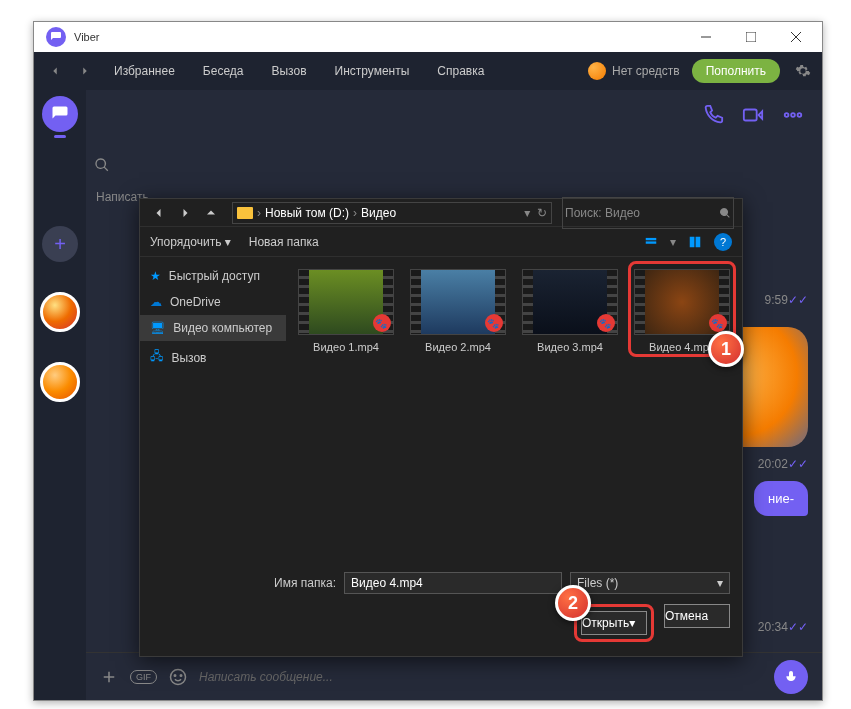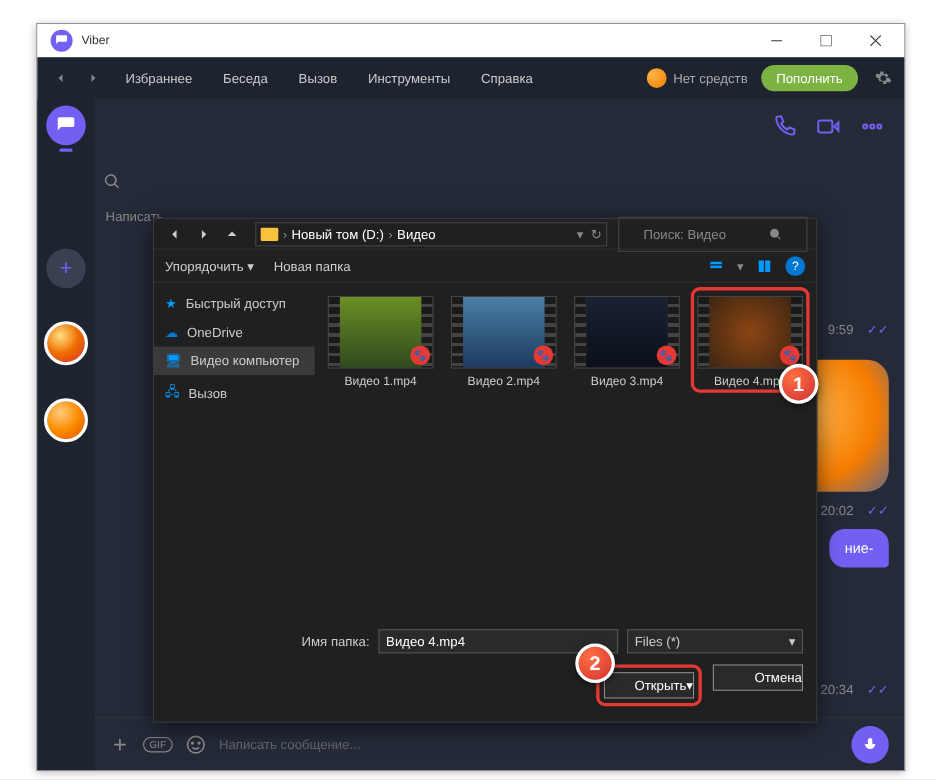--- a/index.html
+++ b/index.html
@@ -30,43 +30,43 @@
 .addbtn{width:36px;height:36px;border-radius:50%;background:#3a3f52;color:#7360f2;display:flex;align-items:center;justify-content:center;font-size:20px;margin-top:26px}
 .avatar{width:40px;height:40px;border-radius:50%;border:3px solid #fff;margin-top:22px}
 .av1{background:radial-gradient(circle at 35% 30%,#ffe082,#ef6c00,#d32f2f)}
 .av2{background:radial-gradient(circle at 35% 30%,#ffcc80,#fb8c00,#e65100)}
 .chatcol{flex:1;display:flex;flex-direction:column}
 .chathead{height:50px;display:flex;align-items:center;justify-content:flex-end;padding:0 18px;gap:18px}
 .chathead svg{width:22px;height:22px;fill:none;stroke:#7360f2;stroke-width:2}
 .msgs{flex:1;padding:0 14px 8px;display:flex;flex-direction:column;align-items:flex-end;overflow:hidden;justify-content:flex-end}
 .bubble{background:#7360f2;color:#fff;padding:10px 14px;border-radius:14px 14px 4px 14px;margin-bottom:4px;max-width:260px;font-size:13px}
 .sticker{width:120px;height:120px;background:radial-gradient(circle at 40% 40%,#ffb74d,#f57c00 60%,#8d6e63 90%);border-radius:20px;margin:10px 0}
-.meta{color:#888;font-size:11px;margin-bottom:10px;display:flex;align-items:center;gap:12px}
+.meta{color:#888;font-size:11px;margin-bottom:10px;display:flex;align-items:center;gap:0}
 .meta .tick{color:#7360f2}
 .input{height:48px;display:flex;align-items:center;padding:0 14px;gap:12px;border-top:1px solid #333}
 .input svg{width:18px;height:18px;fill:none;stroke:#888;stroke-width:2}
 .gif{border:1.5px solid #888;border-radius:10px;padding:1px 5px;font-size:9px;color:#888}
-.phold{color:#666;flex:1}
+.phold{color:#666;font-style:italic;flex:1}
 .mic{width:34px;height:34px;border-radius:50%;background:#7360f2;display:flex;align-items:center;justify-content:center}
 .mic svg{width:16px;height:16px;fill:#fff;stroke:none}
 .srch{position:absolute;left:60px;top:62px;width:42px;height:26px;display:flex;align-items:center}
 .srch svg{width:16px;height:16px;fill:#888}
 .fav{position:absolute;left:62px;top:100px;color:#888;font-size:12px}
 
 .fdlg{position:absolute;left:105px;top:108px;width:604px;height:459px;background:#202020;color:#fff;border:1px solid #3a3a3a;box-shadow:0 4px 20px rgba(0,0,0,.6)}
 .fdlg-title{height:26px;display:flex;align-items:center;padding:0 6px;background:#202020}
 .fdlg-title .vicon{width:16px;height:16px;margin:0 6px}
 .fdlg-x{margin-left:auto;width:40px;height:26px;display:flex;align-items:center;justify-content:center;color:#ccc}
 .fdlg-nav{height:28px;display:flex;align-items:center;padding:0 8px;gap:4px;border-bottom:1px solid #2f2f2f}
 .navarr{width:22px;height:22px;display:flex;align-items:center;justify-content:center;color:#ccc}
 .navarr svg{width:12px;height:12px;fill:#ccc}
 .crumb{flex:1;display:flex;align-items:center;border:1px solid #444;height:22px;padding:0 4px;gap:4px;font-size:11px;margin:0 6px}
 .crumb .fld{width:16px;height:12px;background:#f9c23c;border-radius:1px}
 .crumb .sep{color:#888}
-.srchbox{width:172px;height:32px;border:1px solid #444;display:flex;align-items:center;padding:0 22px;font-size:11px;color:#888;justify-content:space-between}
+.srchbox{width:172px;height:32px;border:1px solid #444;display:flex;align-items:center;padding:0 2px;font-size:11px;color:#888;justify-content:space-between}
 .srchbox svg{width:12px;height:12px;fill:#888}
 .fdlg-org{height:30px;display:flex;align-items:center;padding:0 10px;gap:18px;font-size:12px;color:#ccc;border-bottom:1px solid #2f2f2f}
 .org-r{margin-left:auto;display:flex;align-items:center;gap:12px}
 .org-r svg{width:14px;height:14px}
 .help{width:18px;height:18px;border-radius:50%;background:#0078d4;color:#fff;display:flex;align-items:center;justify-content:center;font-size:11px}
 .fdlg-body{display:flex;height:305px}
 .tree{width:155px;padding:6px 0}
 .titem{display:flex;align-items:center;gap:8px;padding:6px 10px;font-size:12px;color:#ccc}
 .titem.sel{background:#3a3a3a}
 .tstar{color:#0099ff}
@@ -88,21 +88,21 @@
 .fitem.selected{position:relative}
 .fitem.selected .selbox{position:absolute;top:-8px;left:-4px;right:-4px;bottom:-4px;border:3px solid #e53935;border-radius:8px}
 .badge{position:absolute;width:36px;height:36px;border-radius:50%;background:radial-gradient(circle at 35% 30%,#ff7043,#d32f2f);border:3px solid #fff;color:#fff;display:flex;align-items:center;justify-content:center;font-size:18px;font-weight:700;box-shadow:0 2px 6px rgba(0,0,0,.5)}
 .bd1{right:-12px;bottom:-14px}
 .fdlg-foot{padding:10px 12px;display:flex;flex-direction:column;gap:10px}
 .fnrow{display:flex;align-items:center;gap:8px}
 .fnlbl{width:74px;text-align:right;font-size:12px;color:#ccc;margin-left:110px}
 .fninput{flex:1;height:22px;border:1px solid #555;background:#2a2a2a;color:#fff;padding:0 6px;font-size:12px}
 .ftype{width:160px;height:22px;border:1px solid #555;background:#2a2a2a;color:#ccc;padding:0 6px;font-size:11px;display:flex;align-items:center;justify-content:space-between}
 .btnrow{display:flex;justify-content:flex-end;gap:10px;position:relative}
-.dlgbtn{width:82px;height:24px;border:1px solid #888;background:#2a2a2a;color:#fff;font-size:12px;display:flex;align-items:center;justify-content:flex-end}
+.dlgbtn{width:66px;height:24px;border:1px solid #888;background:#2a2a2a;color:#fff;font-size:12px;display:flex;align-items:center;justify-content:flex-start}
 .openwrap{position:relative;border:3px solid #e53935;border-radius:8px;padding:4px}
 .bd2{position:absolute;left:-22px;top:-22px;width:36px;height:36px;border-radius:50%;background:radial-gradient(circle at 35% 30%,#ff7043,#d32f2f);border:3px solid #fff;color:#fff;display:flex;align-items:center;justify-content:center;font-size:18px;font-weight:700;box-shadow:0 2px 6px rgba(0,0,0,.5)}
 </style>
 </head>
 <body>
 
 <div class="outer">
   <div class="titlebar">
     <div class="vicon">
         <svg viewBox="0 0 24 24">

